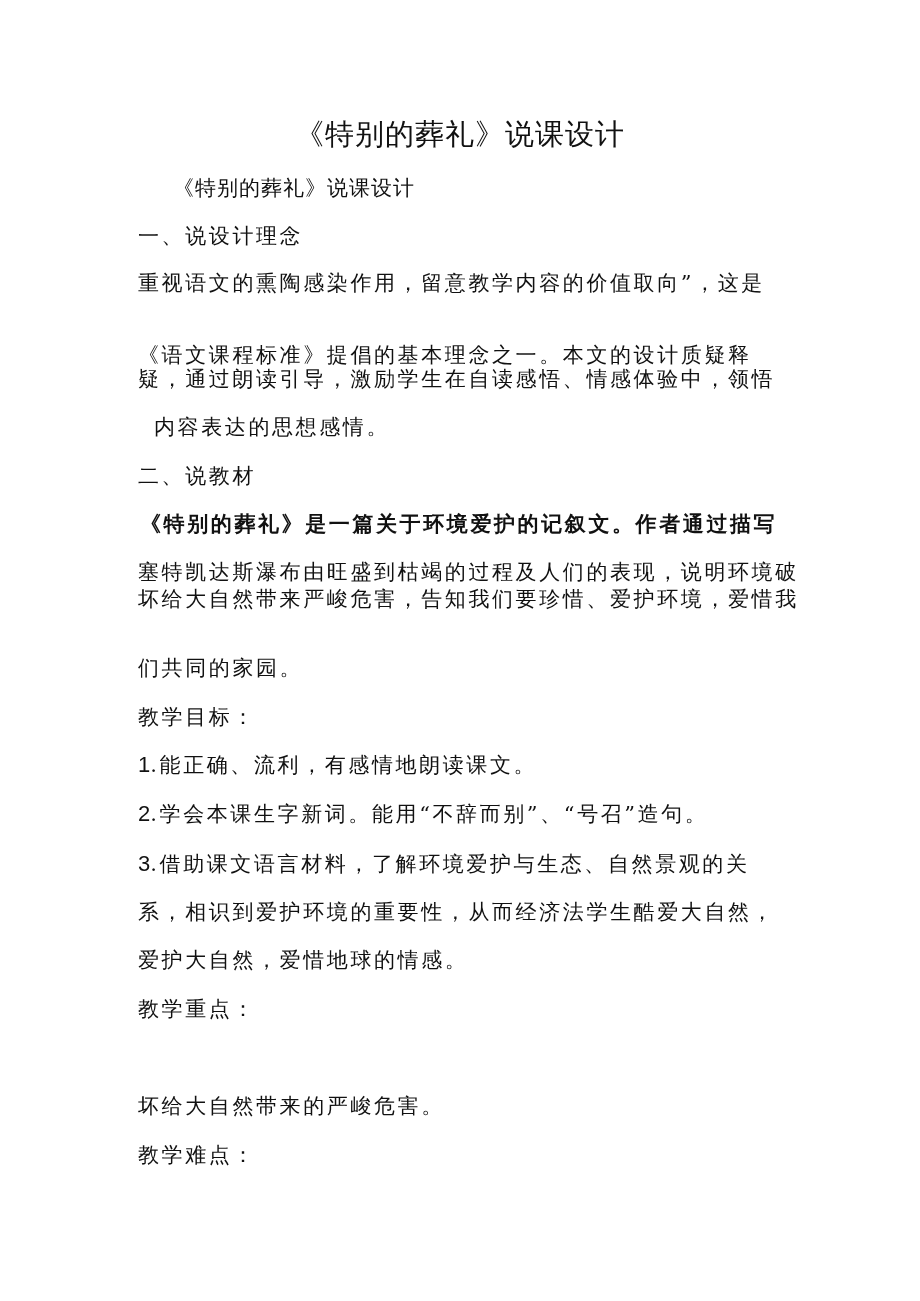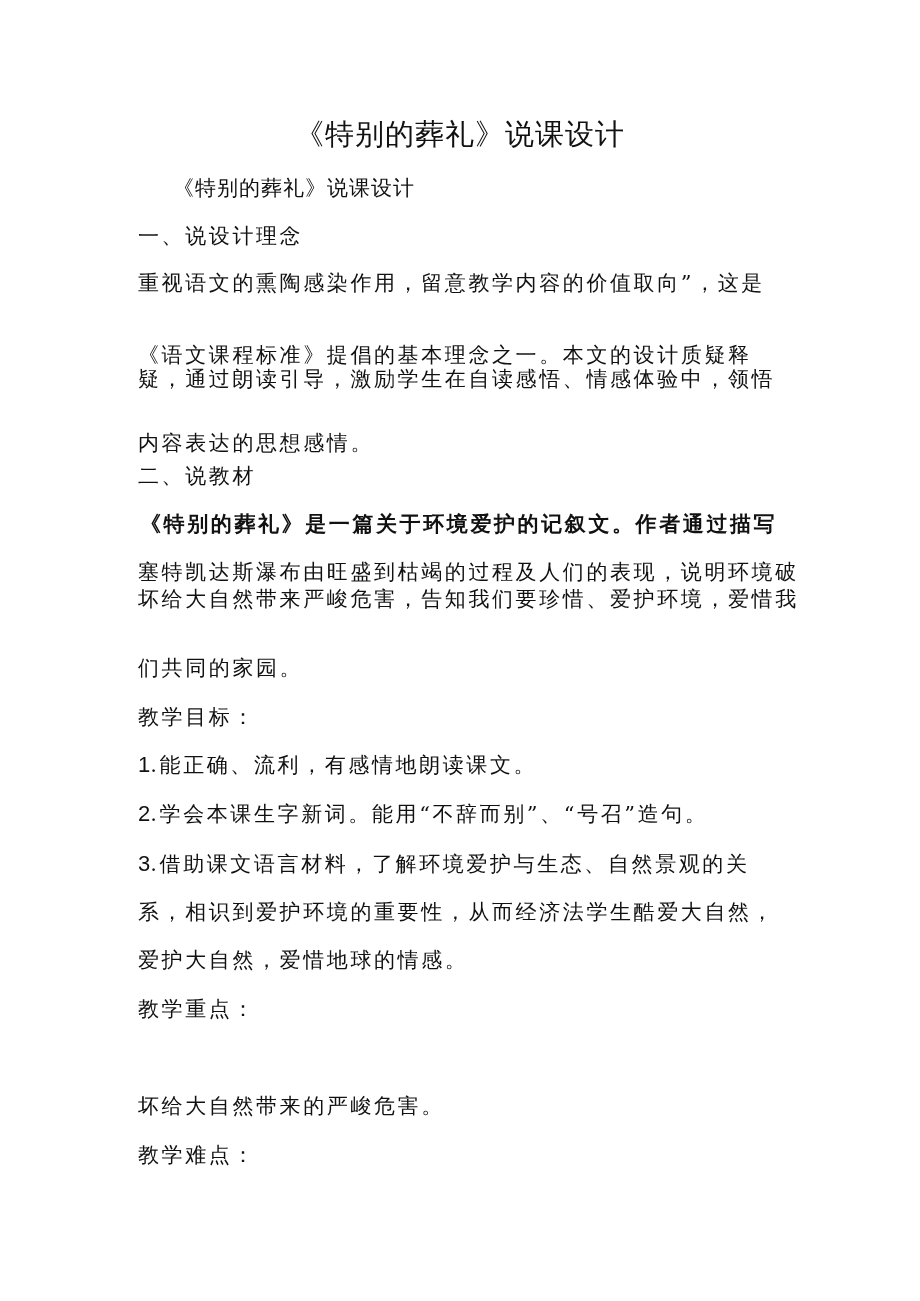--- a/index.html
+++ b/index.html
@@ -54,21 +54,21 @@
 
   <div class="title">《特别的葬礼》说课设计</div>
 
   <div class="line subtitle" style="top:173px;">《特别的葬礼》说课设计</div>
 
   <div class="line" style="top:221px;">一、说设计理念</div>
 
   <div class="line" style="top:268px;">重视语文的熏陶感染作用，留意教学内容的价值取向”，这是</div>
   <div class="line" style="top:328px;margin-top:12px;">《语文课程标准》提倡的基本理念之一。本文的设计质疑释</div>
   <div class="line" style="top:364px;">疑，通过朗读引导，激励学生在自读感悟、情感体验中，领悟</div>
-  <div class="line" style="top:428px;">内容表达的思想感情。</div>
+  <div class="line" style="top:412px;margin-left:16px;">内容表达的思想感情。</div>
 
   <div class="line" style="top:461px;">二、说教材</div>
 
   <div class="line indent" style="top:509px;font-weight:bold;">《特别的葬礼》是一篇关于环境爱护的记叙文。作者通过描写</div>
   <div class="line" style="top:557px;">塞特凯达斯瀑布由旺盛到枯竭的过程及人们的表现，说明环境破</div>
   <div class="line" style="top:584px;">坏给大自然带来严峻危害，告知我们要珍惜、爱护环境，爱惜我</div>
   <div class="line" style="top:653px;">们共同的家园。</div>
 
   <div class="line" style="top:702px;">教学目标：</div>
 

